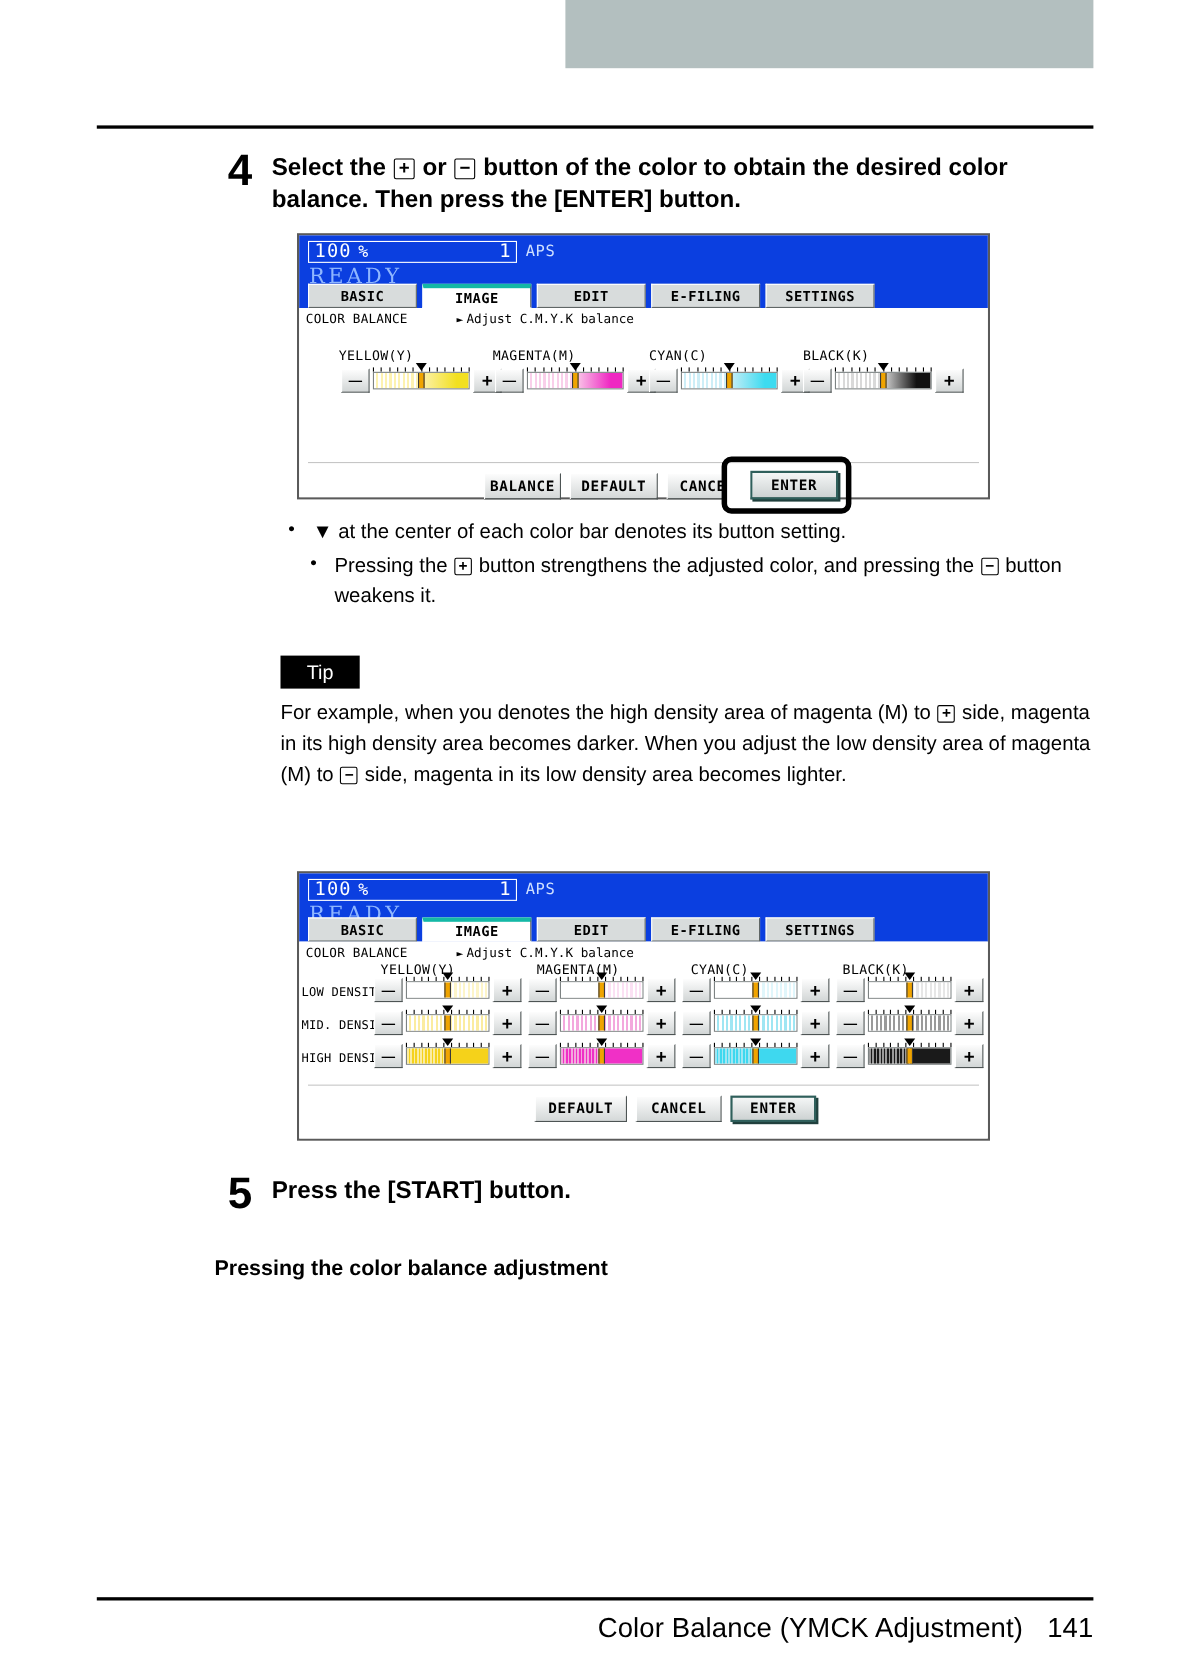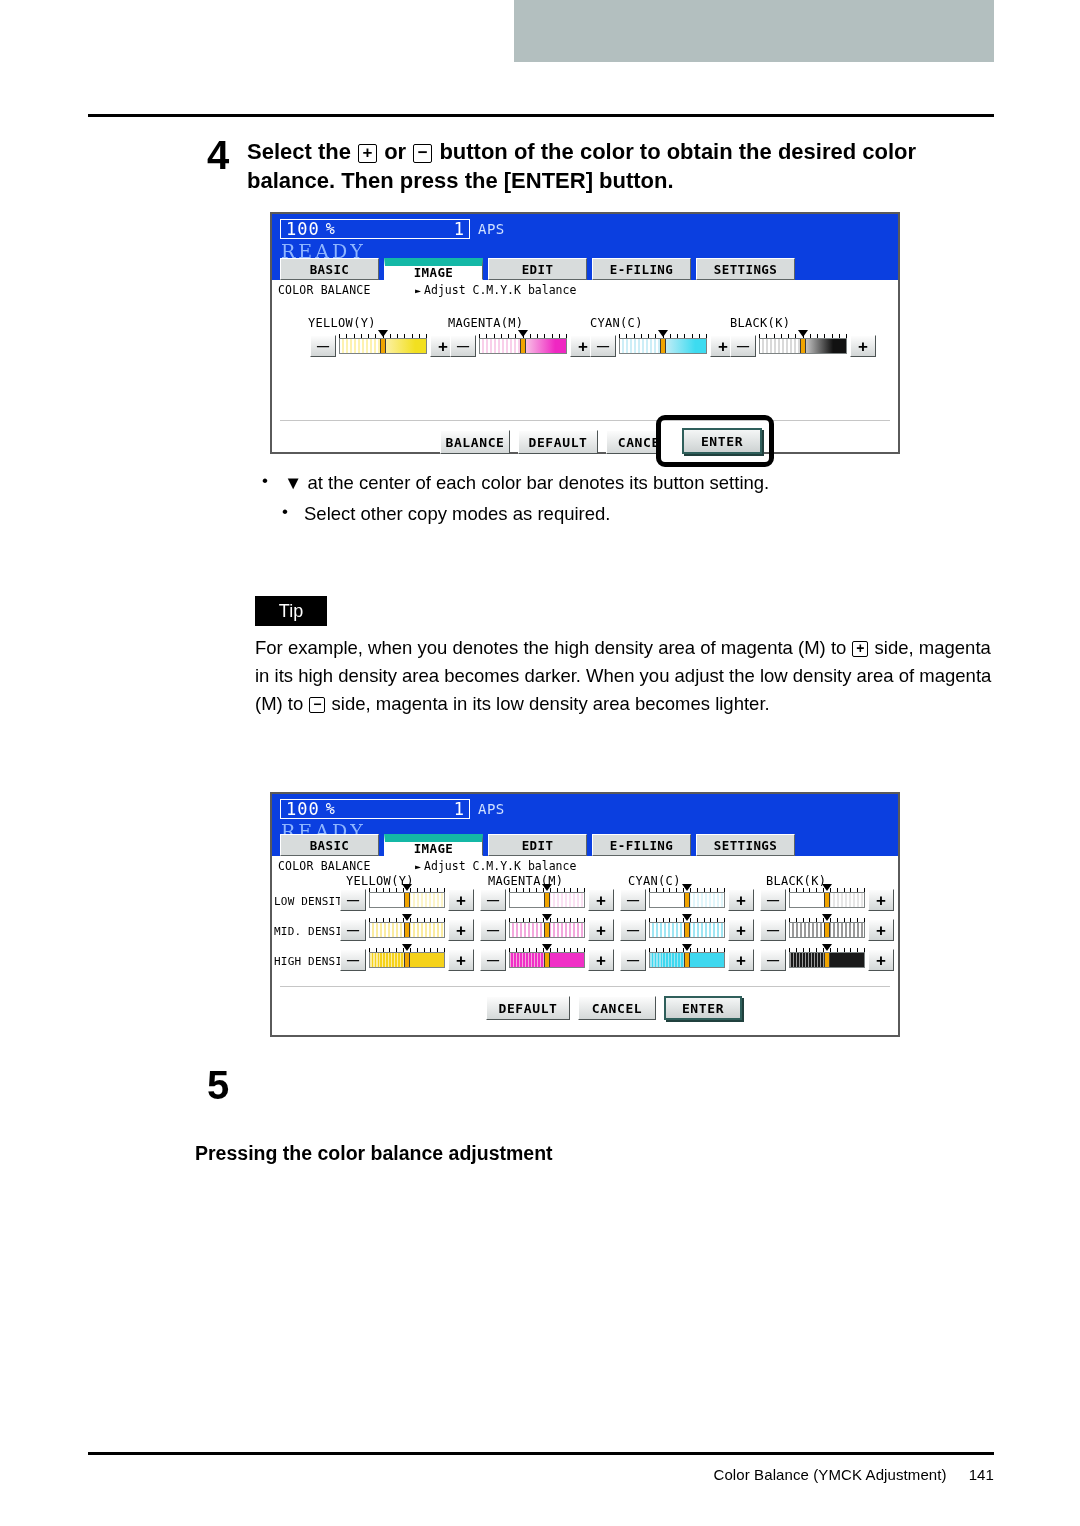--- a/index.html
+++ b/index.html
@@ -33,21 +33,21 @@
     position: absolute;
     left: 88px; top: 1452px;
     width: 906px; height: 0;
     border-top: 3px solid #000;
   }
   .footer {
     position: absolute;
     left: 88px; top: 1466px;
     width: 906px;
     text-align: right;
-    font-size: 15px;
+    font-size: 25px;
     letter-spacing: 0.1px;
   }
   .footer .pagenum { margin-left: 22px; }
 
   
   .step {
     position: absolute;
     display: flex;
     align-items: flex-start;
   }
@@ -213,21 +213,21 @@
     font-size: 12.5px;
     font-weight: bold;
     display: flex;
     align-items: center;
     justify-content: center;
     letter-spacing: 0.4px;
     color: #000;
   }
   .tab.active {
     background: #ffffff;
-    border-top: 8px solid #14b8a6;
+    border-top: 4px solid #14b8a6;
     border-bottom-color: #ffffff;
   }
 
   .lcd-body {
     position: relative;
     height: calc(100% - 66px);
     background: #ffffff;
   }
   #lcd2 .lcd-body { height: calc(100% - 62px); }
 
@@ -536,21 +536,21 @@
     <div class="callout-mask" style="left:388px; top:142px; width:22px; height:40px;"></div>
     <div class="lcdbtn enter-hl" style="left:410px; top:148px; width:80px; height:26px;">ENTER</div>
     <div class="callout-ring" style="left:384px; top:135px; width:118px; height:52px;"></div>
   </div>
 </div>
 
 <ul class="bullets">
   <li><span>▼</span><span> at the center of each color bar denotes its button setting.</span></li>
 </ul>
 <ul class="bullets indent2" style="top:501px; width:720px;">
-  <li>Select other copy modes as required.</li>
+  <li><span>Pressing the </span><span class="keycap">+</span><span> button strengthens the adjusted color, and pressing the </span><span class="keycap">−</span><span> button weakens it.</span></li>
 </ul>
 
 <div class="tip-badge">Tip</div>
 <div class="tip-body">
   <p><span>For example, when you denotes the high density area of magenta (M) to </span><span class="keycap">+</span><span> side, magenta in its high density area becomes darker. When you adjust the low density area of magenta (M) to </span><span class="keycap">−</span><span> side, magenta in its low density area becomes lighter.</span></p>
 </div>
 
 <div class="lcd" id="lcd2">
   <div class="lcd-top">
     <div class="zoom-box">
@@ -898,20 +898,21 @@
 
     <div class="lcd-sep" style="top:130px;"></div>
     <div class="lcdbtn" style="left:214px; top:140px; width:84px;">DEFAULT</div>
     <div class="lcdbtn" style="left:306px; top:140px; width:78px;">CANCEL</div>
     <div class="lcdbtn enter-hl" style="left:392px; top:140px; width:78px;">ENTER</div>
   </div>
 </div>
 
 <div class="step" id="step5">
   <div class="step-num">5</div>
+  <div class="step-title">Press the [START] button.</div>
 </div>
 
 <div class="subhead">Pressing the color balance adjustment</div>
 <div class="cancel-body">
 </div>
 
 <div class="rule-bottom"></div>
 <div class="footer">
   <span>Color Balance (YMCK Adjustment)</span><span class="pagenum">141</span>
 </div>

